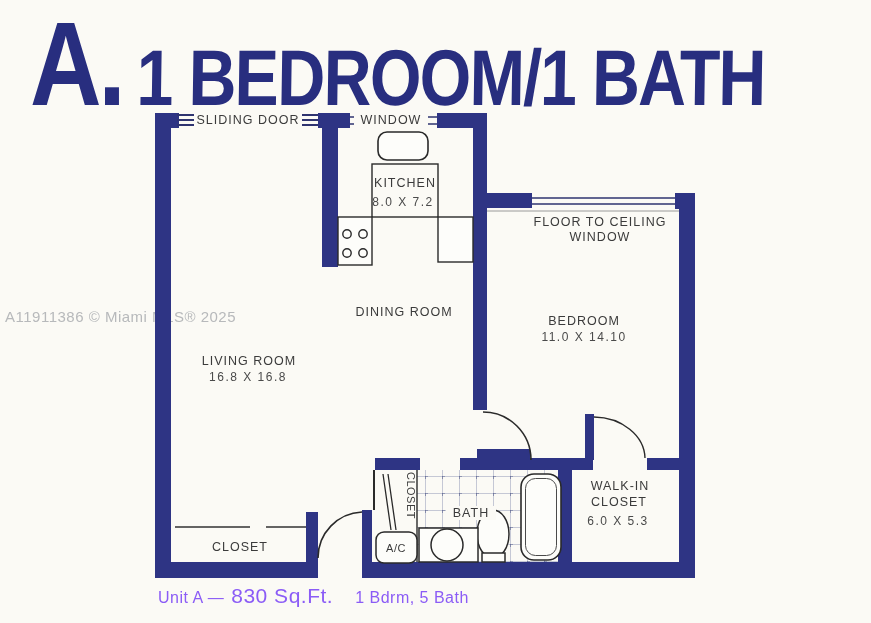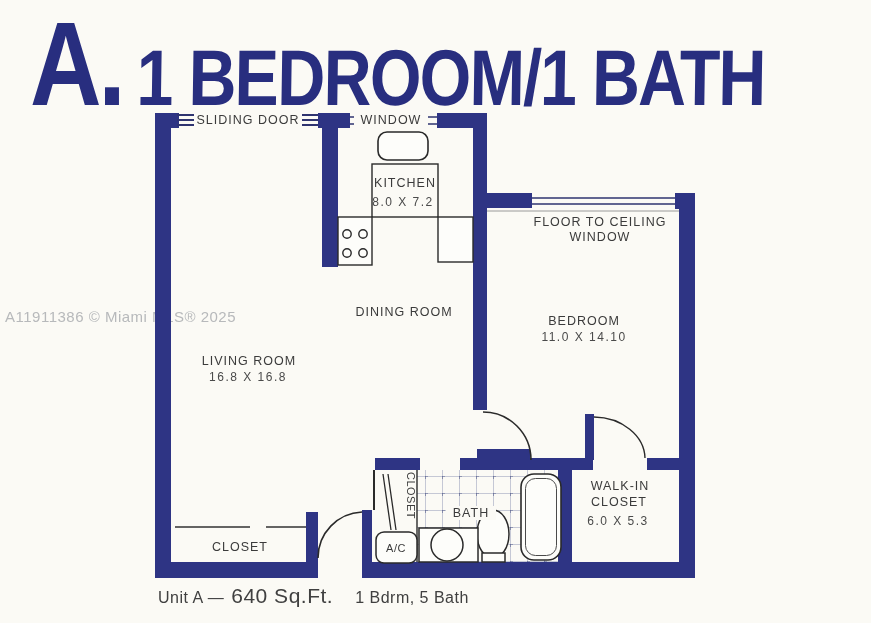--- a/index.html
+++ b/index.html
@@ -6,21 +6,21 @@
   body{font-family:"Liberation Sans", sans-serif;}
   .page{position:relative;width:871px;height:623px;background:#fbfaf5;overflow:hidden;}
   .title{position:absolute;left:30px;top:10px;display:flex;align-items:baseline;color:#282e7f;white-space:nowrap;}
   .title-letter{font-size:118px;font-weight:bold;line-height:0.92;display:inline-block;transform:scaleX(0.84);transform-origin:left bottom;letter-spacing:-4px;}
   .title-main{font-size:79px;font-weight:bold;line-height:0.92;display:inline-block;transform:scaleX(0.84) skewX(-1deg);transform-origin:left bottom;letter-spacing:-2px;margin-left:-4px;}
   .watermark{position:absolute;left:5px;top:308px;font-size:15px;color:#b7b9bb;letter-spacing:0.5px;}
   .plan-svg{position:absolute;left:0;top:0;}
   .lbl{font-family:"Liberation Sans",sans-serif;font-size:12.5px;fill:#3b3b3b;letter-spacing:1px;}
   .dim{font-family:"Liberation Sans",sans-serif;font-size:12px;fill:#4a4a4a;letter-spacing:1.5px;}
   .sm{font-family:"Liberation Sans",sans-serif;font-size:11px;fill:#3b3b3b;letter-spacing:0.5px;}
-  .caption{position:absolute;left:158px;top:584px;display:flex;align-items:baseline;color:#404040;white-space:nowrap;}
+  .caption{position:absolute;left:158px;top:584px;display:flex;align-items:baseline;color:#8b5cf6;white-space:nowrap;}
   .cap-prefix{font-size:16px;letter-spacing:0.5px;}
   .cap-sqft{font-size:21px;margin-left:7px;letter-spacing:0.5px;}
   .cap-suffix{font-size:16px;margin-left:22px;letter-spacing:0.5px;}
 </style>
 </head>
 <body>
 
 <div class="page">
 
   <div class="title">
@@ -141,17 +141,17 @@
 
     <text class="lbl" x="620" y="490" text-anchor="middle">WALK-IN</text>
     <text class="lbl" x="619" y="506" text-anchor="middle">CLOSET</text>
     <text class="dim" x="618" y="525" text-anchor="middle">6.0 X 5.3</text>
 
     <text class="lbl" x="240" y="551" text-anchor="middle">CLOSET</text>
   </svg>
 
   <div class="caption">
     <span class="cap-prefix">Unit A —</span>
-    <span class="cap-sqft">640 Sq.Ft.</span>
+    <span class="cap-sqft">830 Sq.Ft.</span>
     <span class="cap-suffix">1 Bdrm, 5 Bath</span>
   </div>
 
 </div>
 
 </body></html>

